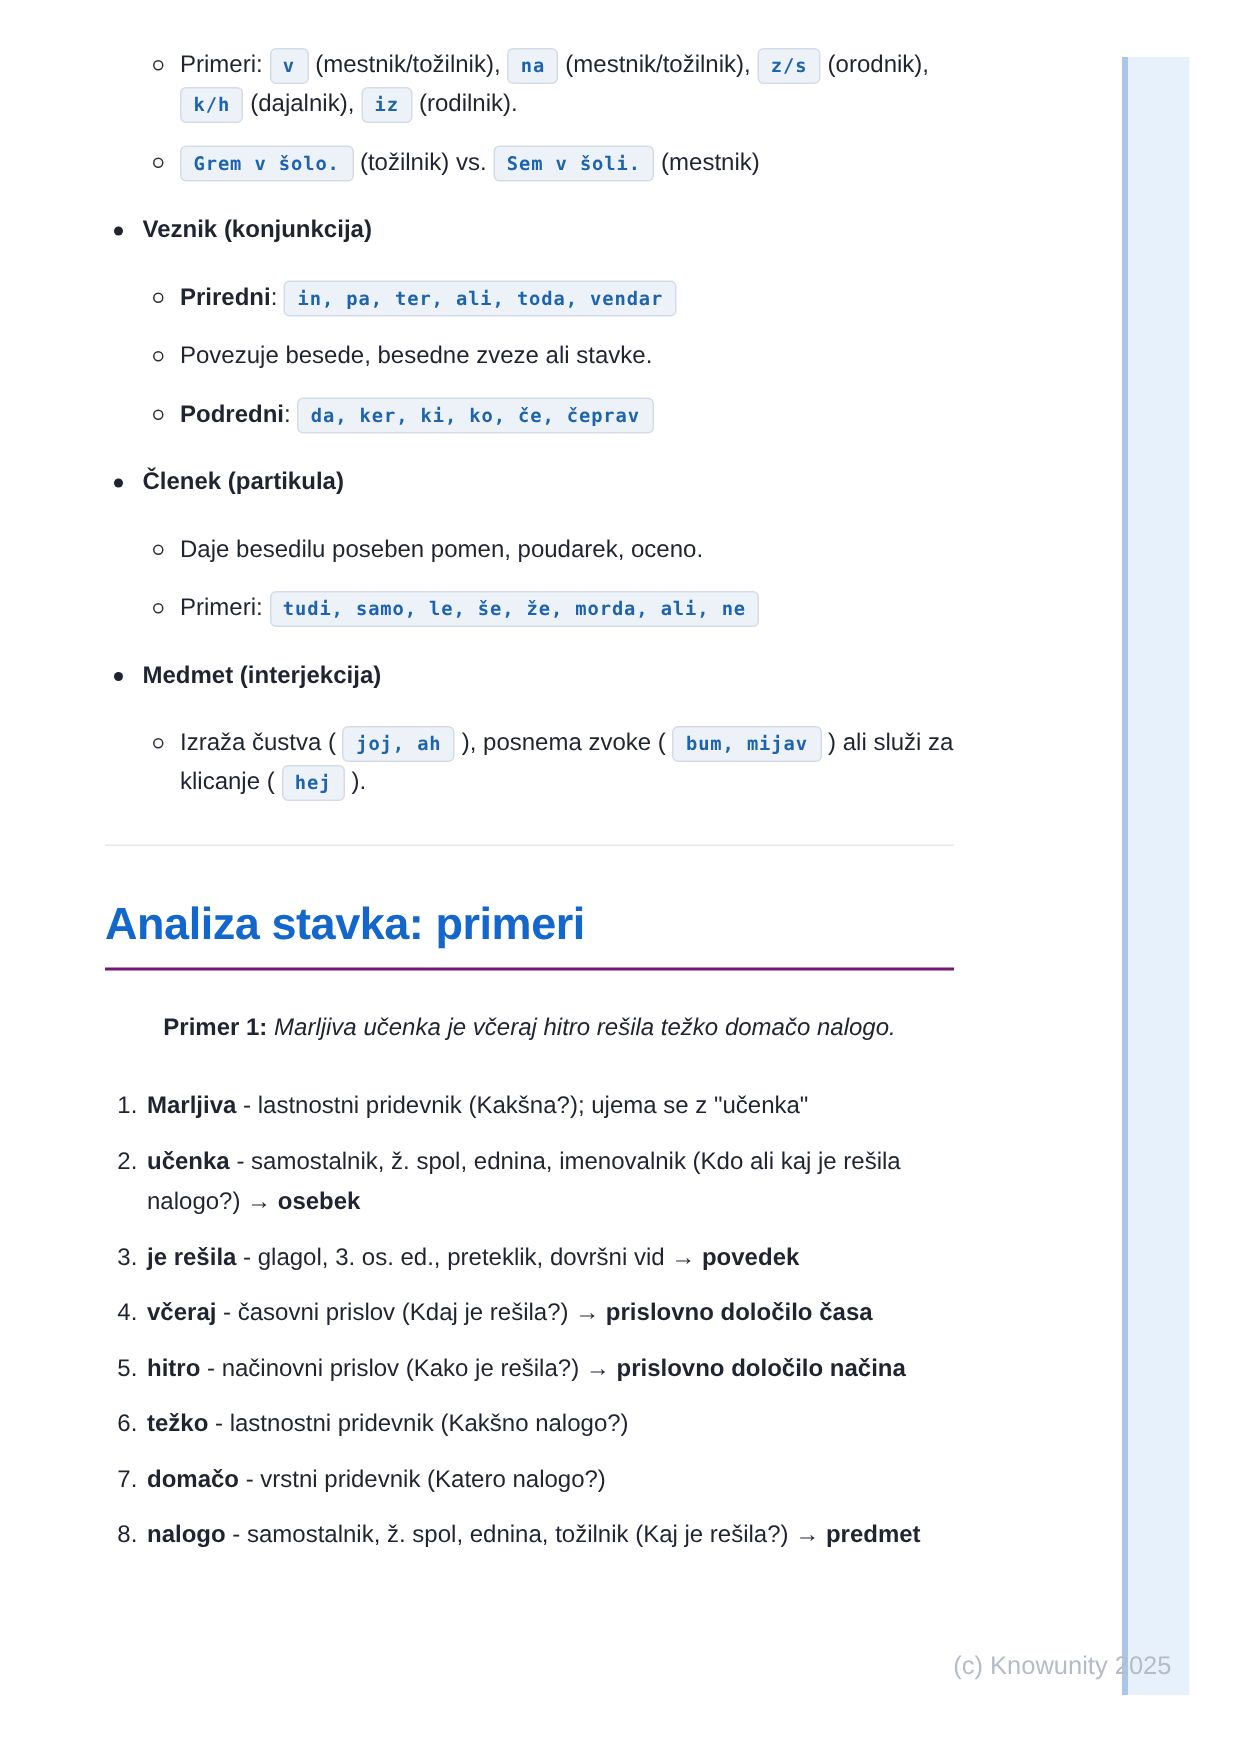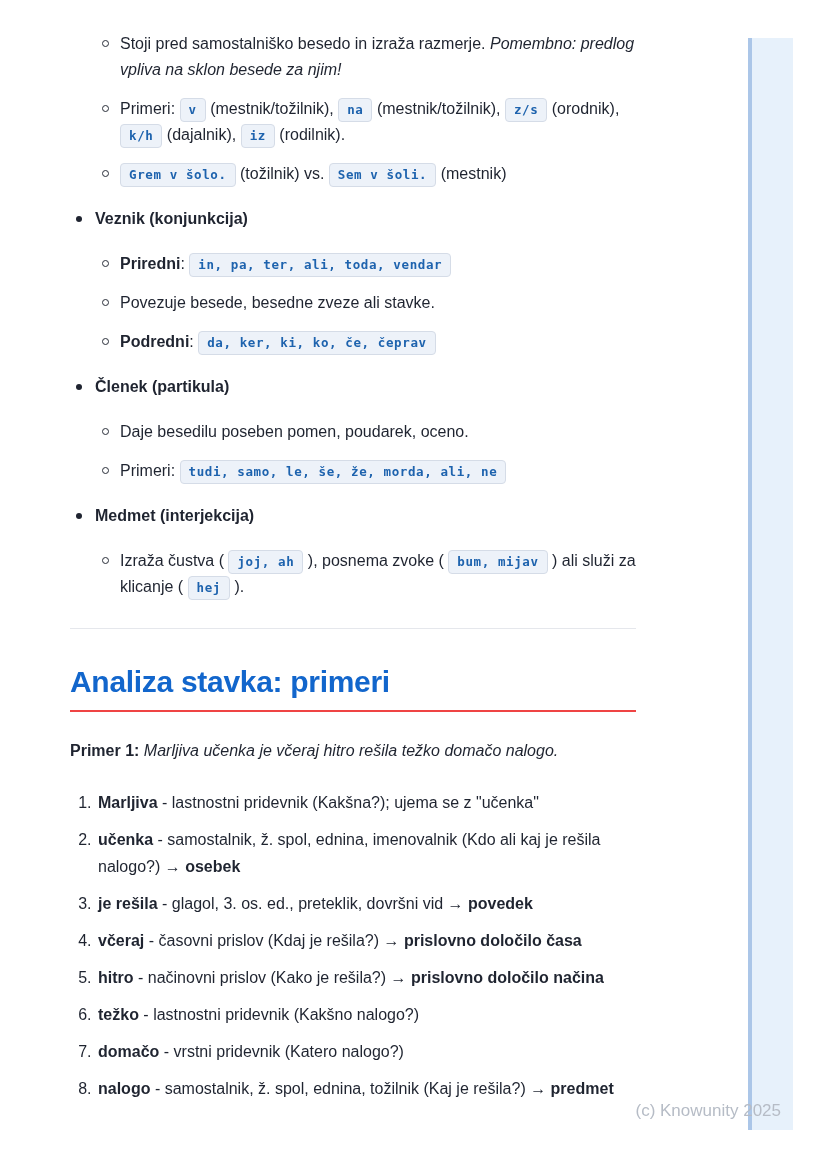--- a/index.html
+++ b/index.html
@@ -34,25 +34,25 @@
     font-size:12.5px; font-weight:bold; color:#1e63ae;
     background:#edf2f9; border:1px solid #d5dce7; border-radius:4px;
     padding:2px 8px 3px 8px; letter-spacing:0.6px; white-space:nowrap;
     display:inline-block; line-height:17px; vertical-align:baseline;
   }
 
   .divider { border:none; border-top:1px solid #e5e7ec; margin:28px 0 0 0; }
 
   h1.analysis-heading {
     font-size:30px; font-weight:800; color:#1266cc; letter-spacing:-0.3px;
-    margin:36px 0 0 0; padding-bottom:11px; border-bottom:2px solid #ef4444;
+    margin:36px 0 0 0; padding-bottom:11px; border-bottom:2px solid #701a75;
   }
 
   p.intro { text-align:justify; line-height:28px; margin:21px 0 0 0; }
-  p.primer { margin:26px 0 0 0; line-height:26px; }
+  p.primer { margin:26px 0 0 0; line-height:26px;text-align:center; }
 
   ol.analysis-list { margin:25px 0 0 0; padding-left:26px; }
   ol.analysis-list > li { margin-bottom:10px; line-height:27px; padding-left:2px; }
 
   .accent-strip {
     position:absolute; left:748px; top:38px; width:45px; height:1092px;
     background:#e7f1fb; border-left:4px solid #abc6e8; box-sizing:border-box; z-index:1;
   }
   .watermark {
     position:absolute; top:1101px; right:47px; font-size:17px; color:#b6bcc6; z-index:3;
@@ -60,21 +60,20 @@
 </style>
 </head>
 <body>
 
 <div class="accent-strip"></div>
 <div class="watermark">(c) Knowunity 2025</div>
 
 <div class="content">
 
   <ul class="sub">
-    <li><span>Stoji pred samostalniško besedo in izraža razmerje. </span><em class="it">Pomembno: predlog vpliva na sklon besede za njim!</em></li>
     <li><span>Primeri: </span><span class="code">v</span><span> (mestnik/tožilnik), </span><span class="code">na</span><span> (mestnik/tožilnik), </span><span class="code">z/s</span><span> (orodnik), </span><span class="code">k/h</span><span> (dajalnik), </span><span class="code">iz</span><span> (rodilnik).</span></li>
     <li><span class="code">Grem v šolo.</span><span> (tožilnik) vs. </span><span class="code">Sem v šoli.</span><span> (mestnik)</span></li>
   </ul>
 
   <ul class="top">
     <li>
       <span class="marker"></span>
       <span class="top-label">Veznik (konjunkcija)</span>
       <ul class="sub">
         <li><span class="b">Priredni</span><span>: </span><span class="code">in, pa, ter, ali, toda, vendar</span></li>

